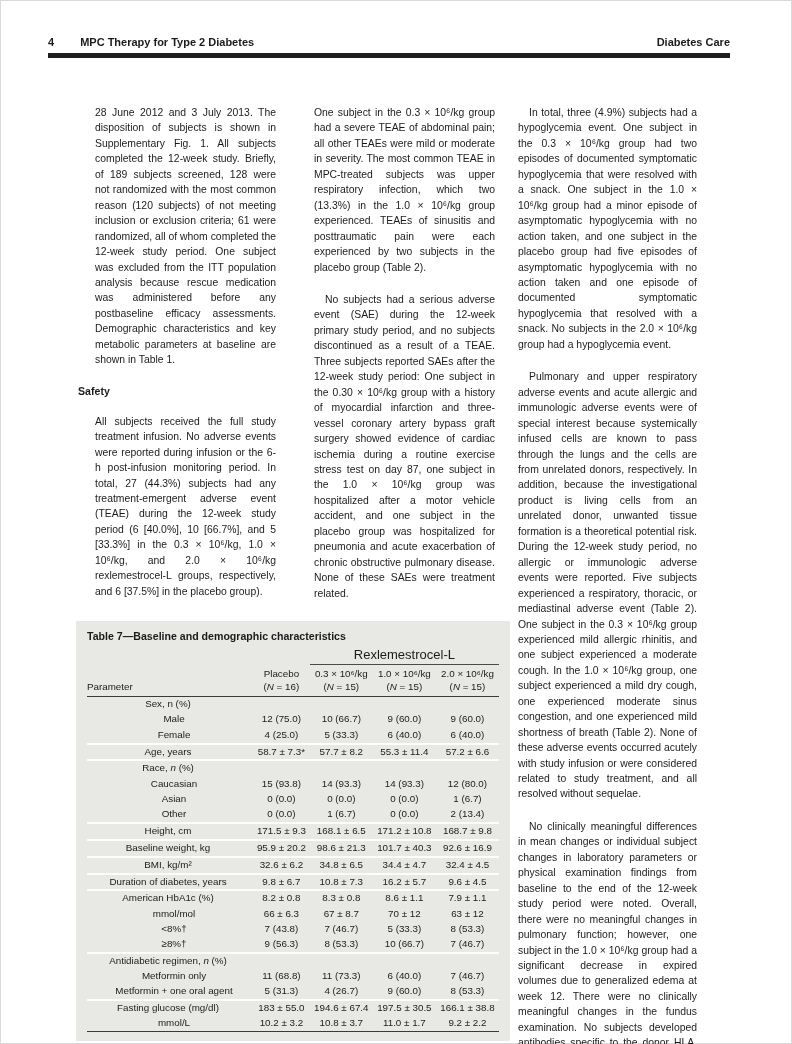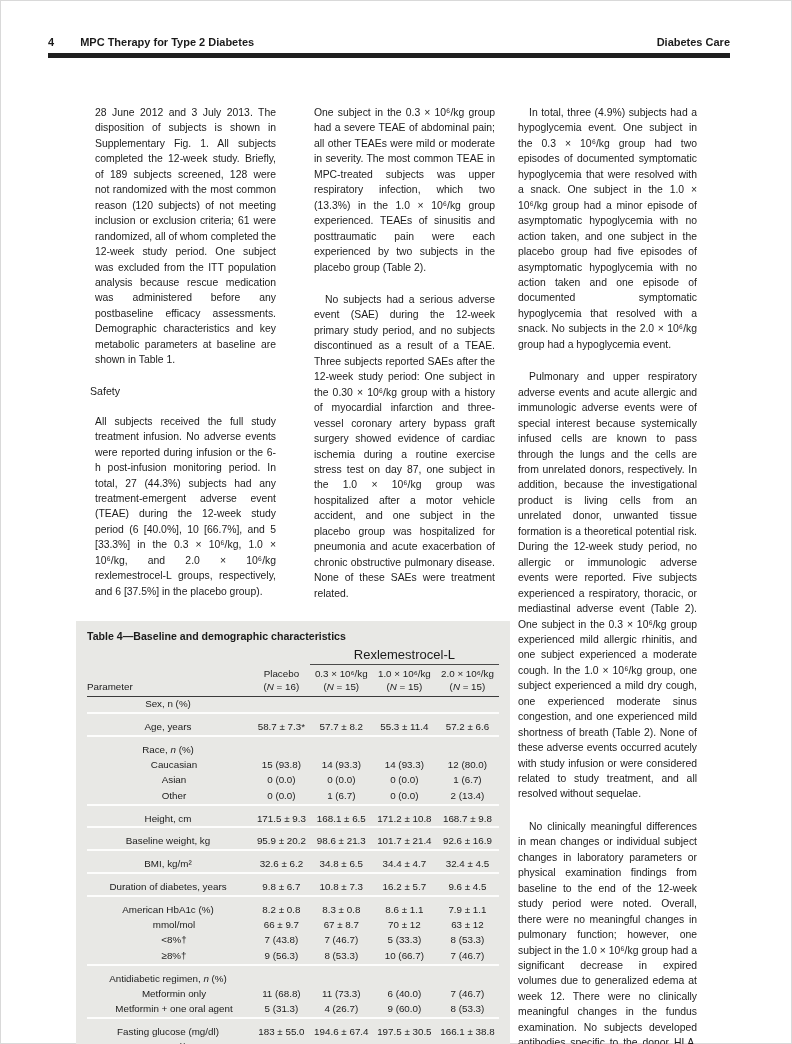--- a/index.html
+++ b/index.html
@@ -19,37 +19,37 @@
   .rh-journal{font-weight:700;}
   .head-bar{position:absolute;left:48px;top:53px;width:682px;height:5px;background:#1f1f1f;}
 
   .col{position:absolute;top:88px;width:215px;}
   .col1{left:78px;} .col2{left:297px;} .col3{left:501px;width:213px;}
   .body-p{
     margin:17px;font-size:10.4px;line-height:15.45px;text-align:justify;
     hyphens:auto;-webkit-hyphens:auto;
   }
   .body-p.indent{text-indent:11px;}
-  .subhead{margin:10px 0 2px 12px;font-size:10.6px;font-weight:400;}
+  .subhead{margin:10px 0 2px 0;font-size:10.6px;font-weight:700;}
 
   .table-panel{
     position:absolute;left:76px;top:621px;width:434px;box-sizing:border-box;
     background:#e8e8e5;padding:9px 11px 9px 11px;z-index:2;
   }
   .table-title{font-size:10.6px;font-weight:700;margin:0 0 5px 0;}
   table.t1{width:100%;border-collapse:collapse;font-size:9.8px;border-bottom:1.4px solid #3a3a3a;}
   table.t1 th{font-weight:400;}
   th.spanner{border-bottom:1px solid #4a4a4a;text-align:center;padding:0 4px 2px 4px;font-size:13px;}
   tr.colhead th{border-bottom:1.4px solid #3a3a3a;padding:3px 0 3px 0;vertical-align:bottom;line-height:12.5px;margin-top:20px;}
   th.param{text-align:left;}
   th.valh,td.val{text-align:center;}
   td{padding:1.3px 0;line-height:12.6px;vertical-align:top;}
   td.param{text-align:center;width:150px;padding-right:4px;}
   td.param.indent{padding-left:12px;}
-  tr.sep td{border-top:2px solid #fdfdfc;padding-top:7px;}
+  tr.sep td{border-top:2px solid #fdfdfc;padding-top:1px;}
 </style>
 </head>
 <body>
 
 <div class="page">
 
   <div class="running-head">
     <div class="rh-left">
       <span class="rh-page">4</span>
       <span class="rh-title">MPC Therapy for Type 2 Diabetes</span>
@@ -69,21 +69,21 @@
     <p class="body-p indent">No subjects had a serious adverse event (SAE) during the 12-week primary study period, and no subjects discontinued as a result of a TEAE. Three subjects reported SAEs after the 12-week study period: One subject in the 0.30 × 10⁶/kg group with a history of myocardial infarction and three-vessel coronary artery bypass graft surgery showed evidence of cardiac ischemia during a routine exercise stress test on day 87, one subject in the 1.0 × 10⁶/kg group was hospitalized after a motor vehicle accident, and one subject in the placebo group was hospitalized for pneumonia and acute exacerbation of chronic obstructive pulmonary disease. None of these SAEs were treatment related.</p>
   </div>
 
   <div class="col col3">
     <p class="body-p indent">In total, three (4.9%) subjects had a hypoglycemia event. One subject in the 0.3 × 10⁶/kg group had two episodes of documented symptomatic hypoglycemia that were resolved with a snack. One subject in the 1.0 × 10⁶/kg group had a minor episode of asymptomatic hypoglycemia with no action taken, and one subject in the placebo group had five episodes of asymptomatic hypoglycemia with no action taken and one episode of documented symptomatic hypoglycemia that resolved with a snack. No subjects in the 2.0 × 10⁶/kg group had a hypoglycemia event.</p>
     <p class="body-p indent">Pulmonary and upper respiratory adverse events and acute allergic and immunologic adverse events were of special interest because systemically infused cells are known to pass through the lungs and the cells are from unrelated donors, respectively. In addition, because the investigational product is living cells from an unrelated donor, unwanted tissue formation is a theoretical potential risk. During the 12-week study period, no allergic or immunologic adverse events were reported. Five subjects experienced a respiratory, thoracic, or mediastinal adverse event (Table 2). One subject in the 0.3 × 10⁶/kg group experienced mild allergic rhinitis, and one subject experienced a moderate cough. In the 1.0 × 10⁶/kg group, one subject experienced a mild dry cough, one experienced moderate sinus congestion, and one experienced mild shortness of breath (Table 2). None of these adverse events occurred acutely with study infusion or were considered related to study treatment, and all resolved without sequelae.</p>
     <p class="body-p indent">No clinically meaningful differences in mean changes or individual subject changes in laboratory parameters or physical examination findings from baseline to the end of the 12-week study period were noted. Overall, there were no meaningful changes in pulmonary function; however, one subject in the 1.0 × 10⁶/kg group had a significant decrease in expired volumes due to generalized edema at week 12. There were no clinically meaningful changes in the fundus examination. No subjects developed antibodies specific to the donor HLA, and no trends in changes in anti-HLA antibody response were noted across dose groups or as the</p>
   </div>
 
   <div class="table-panel">
-    <p class="table-title">Table 4—Baseline and demographic characteristics</p>
+    <p class="table-title">Table 7—Baseline and demographic characteristics</p>
     <table class="t1">
       <thead>
         <tr>
           <th colspan="2"></th>
           <th colspan="3" class="spanner">Rexlemestrocel-L</th>
         </tr>
         <tr class="colhead">
           <th class="param">Parameter</th>
           <th class="valh">
             <div>Placebo</div>
@@ -104,20 +104,34 @@
         </tr>
       </thead>
       <tbody>
           <tr>
             <td class="param">Sex, n (%)</td>
             <td class="val"></td>
             <td class="val"></td>
             <td class="val"></td>
             <td class="val"></td>
           </tr>
+          <tr>
+            <td class="param indent">Male</td>
+            <td class="val">12 (75.0)</td>
+            <td class="val">10 (66.7)</td>
+            <td class="val">9 (60.0)</td>
+            <td class="val">9 (60.0)</td>
+          </tr>
+          <tr>
+            <td class="param indent">Female</td>
+            <td class="val">4 (25.0)</td>
+            <td class="val">5 (33.3)</td>
+            <td class="val">6 (40.0)</td>
+            <td class="val">6 (40.0)</td>
+          </tr>
           <tr class="sep">
             <td class="param">Age, years</td>
             <td class="val">58.7 ± 7.3*</td>
             <td class="val">57.7 ± 8.2</td>
             <td class="val">55.3 ± 11.4</td>
             <td class="val">57.2 ± 6.6</td>
           </tr>
           <tr class="sep">
             <td class="param">Race, <i>n</i> (%)</td>
             <td class="val"></td>
@@ -150,21 +164,21 @@
             <td class="param">Height, cm</td>
             <td class="val">171.5 ± 9.3</td>
             <td class="val">168.1 ± 6.5</td>
             <td class="val">171.2 ± 10.8</td>
             <td class="val">168.7 ± 9.8</td>
           </tr>
           <tr class="sep">
             <td class="param">Baseline weight, kg</td>
             <td class="val">95.9 ± 20.2</td>
             <td class="val">98.6 ± 21.3</td>
-            <td class="val">101.7 ± 21.4</td>
+            <td class="val">101.7 ± 40.3</td>
             <td class="val">92.6 ± 16.9</td>
           </tr>
           <tr class="sep">
             <td class="param">BMI, kg/m²</td>
             <td class="val">32.6 ± 6.2</td>
             <td class="val">34.8 ± 6.5</td>
             <td class="val">34.4 ± 4.7</td>
             <td class="val">32.4 ± 4.5</td>
           </tr>
           <tr class="sep">
@@ -176,21 +190,21 @@
           </tr>
           <tr class="sep">
             <td class="param">American HbA1c (%)</td>
             <td class="val">8.2 ± 0.8</td>
             <td class="val">8.3 ± 0.8</td>
             <td class="val">8.6 ± 1.1</td>
             <td class="val">7.9 ± 1.1</td>
           </tr>
           <tr>
             <td class="param indent">mmol/mol</td>
-            <td class="val">66 ± 9.7</td>
+            <td class="val">66 ± 6.3</td>
             <td class="val">67 ± 8.7</td>
             <td class="val">70 ± 12</td>
             <td class="val">63 ± 12</td>
           </tr>
           <tr>
             <td class="param indent">&lt;8%†</td>
             <td class="val">7 (43.8)</td>
             <td class="val">7 (46.7)</td>
             <td class="val">5 (33.3)</td>
             <td class="val">8 (53.3)</td>

